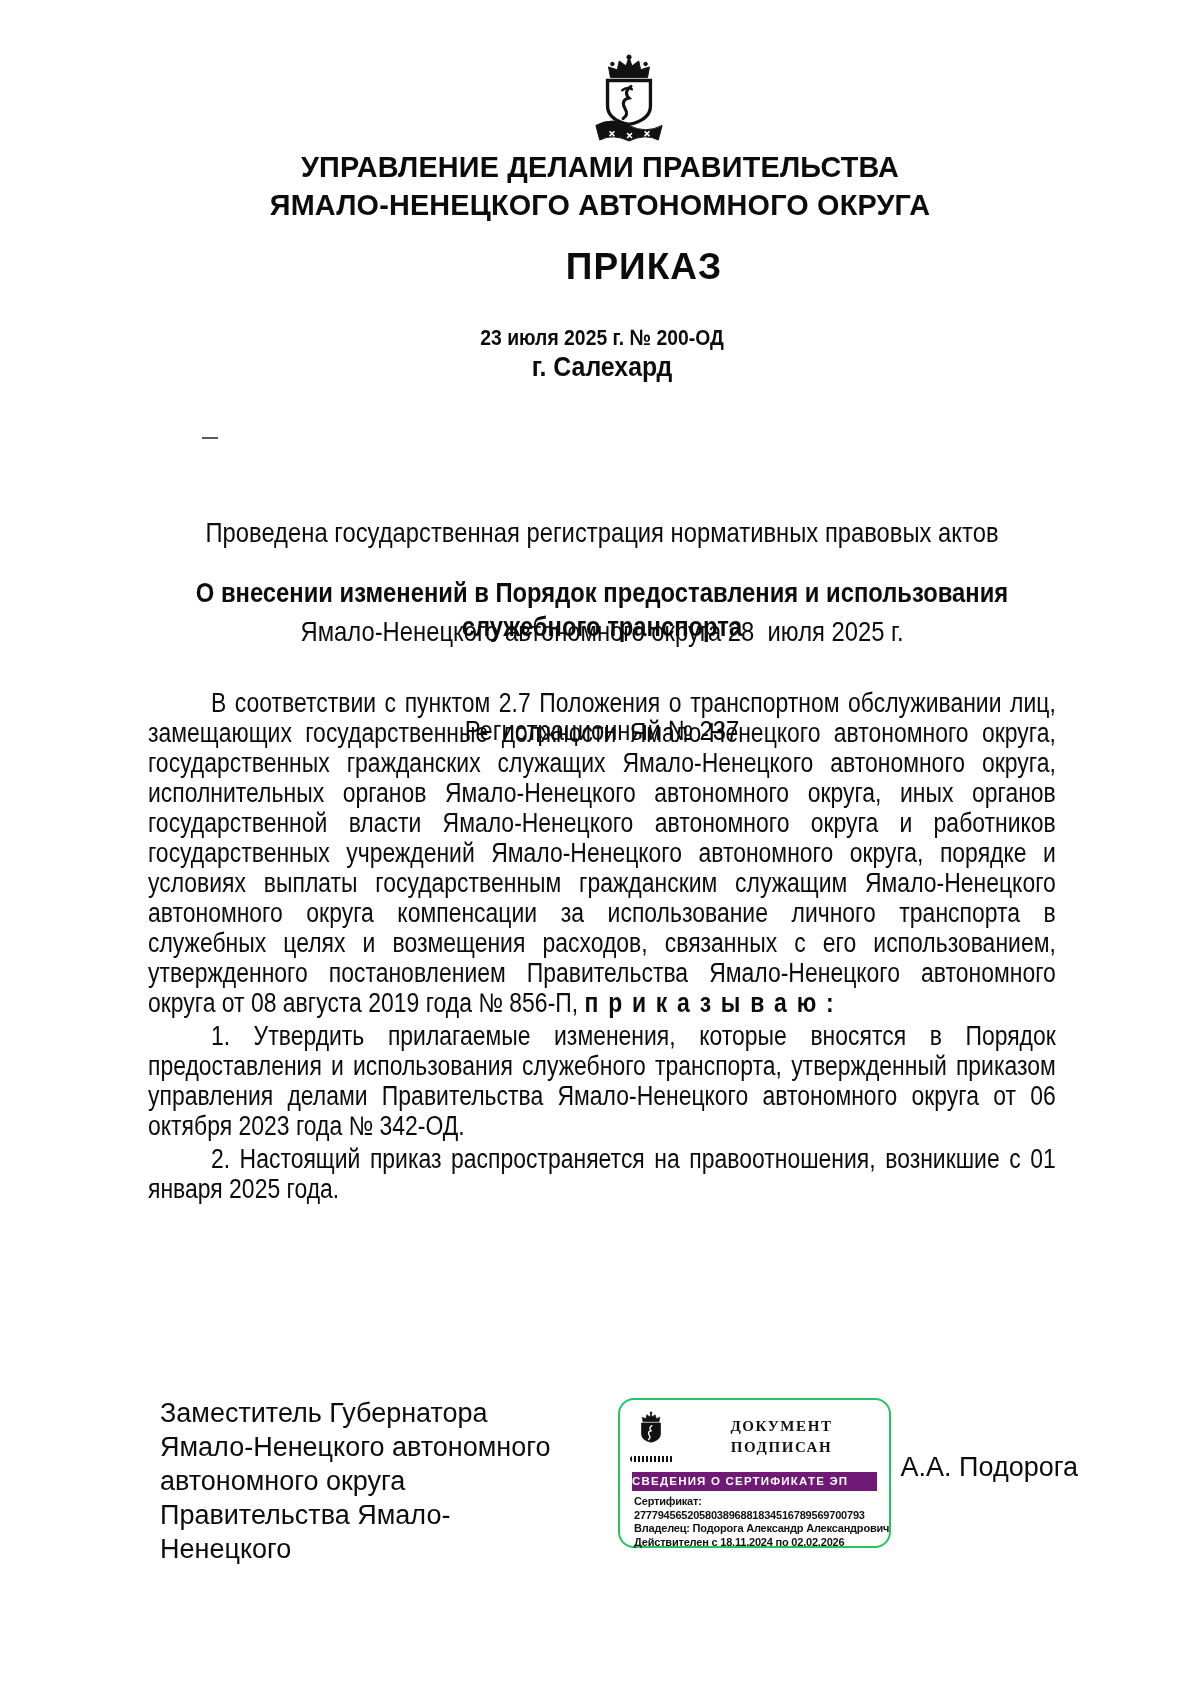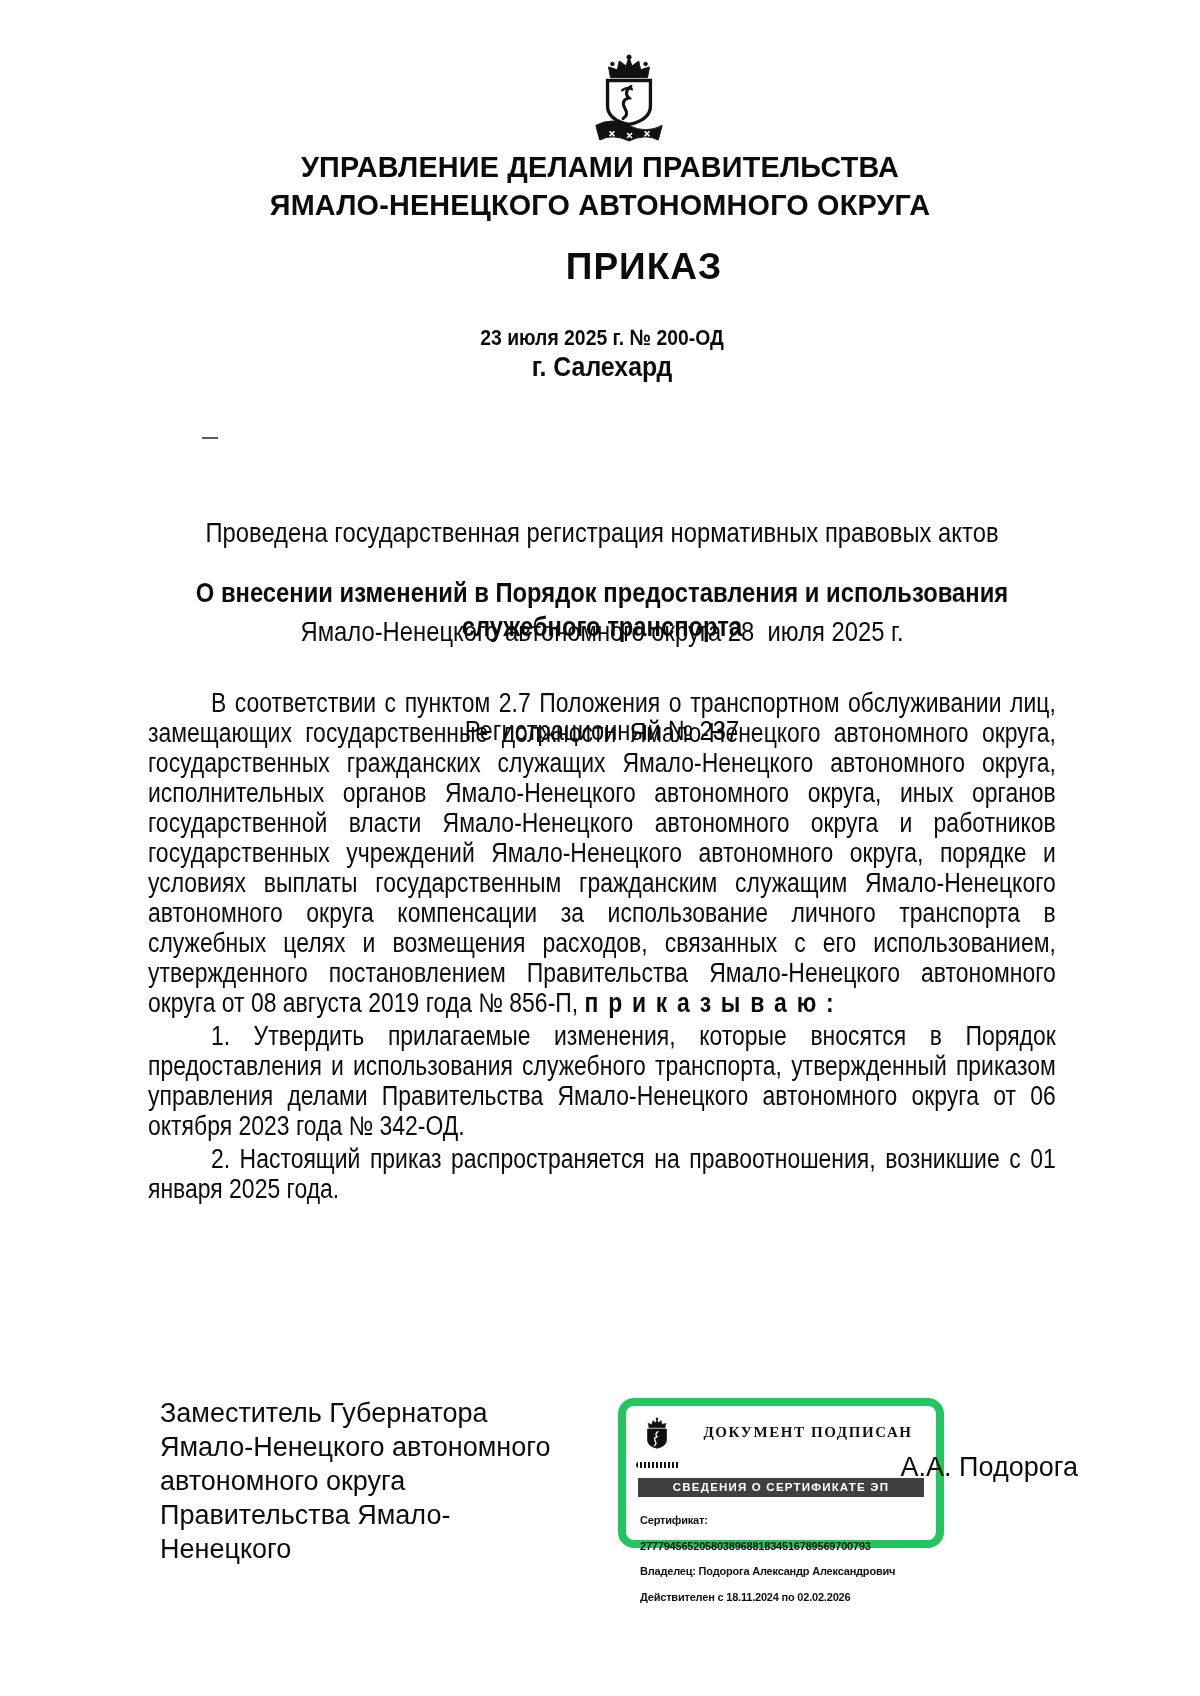--- a/index.html
+++ b/index.html
@@ -74,50 +74,50 @@
     position:absolute; left:160px; top:1396px; width:420px;
     font-size:27px; line-height:34px;
   }
   .signer {
     position:absolute; right:122px; top:1452px;
     font-size:27px;
   }
 
   
   .stamp {
-    position:absolute; left:618px; top:1398px; width:326px; height:150px;
-    border:8px solid #22c55e; border-radius:16px;
+    position:absolute; left:618px; top:1398px; width:273px; height:150px;
+    border:2px solid #22c55e; border-radius:16px;
     box-sizing:border-box; background:#ffffff;
   }
   .stamp-top { position:absolute; left:10px; top:10px; right:8px; height:58px; }
   .stamp-emblem { position:absolute; left:4px; top:0px; width:34px; height:44px; }
   .stamp-emblem-caption {
     position:absolute; left:0px; top:46px; width:44px; height:6px;
     background:repeating-linear-gradient(90deg,#111 0 2px,#fff 2px 4px);
     border-radius:3px;
   }
   .stamp-title {
     position:absolute; left:52px; right:0; top:6px;
     text-align:center;
     font-family:"Liberation Serif", serif; font-weight:bold;
     font-size:15px; line-height:21px; letter-spacing:1.6px;
     color:#111;
   }
   .cert-bar {
     position:absolute; left:12px; right:12px; top:72px; height:19px;
-    background:#404040; color:#ffffff;
+    background:#701a75; color:#ffffff;
     font-size:11.5px; font-weight:bold; letter-spacing:1.2px;
-    text-align:center; line-height:19px;
+    line-height:19px;
   }
   .cert-details {
     position:absolute; left:14px; right:8px; top:95px;
     font-size:11px; font-weight:bold; line-height:12.5px;
     letter-spacing:-0.2px; color:#111;
   }
-  .cert-details div { margin-bottom:1px; white-space:nowrap;margin-top:13px; }
+  .cert-details div { margin-bottom:1px; white-space:nowrap; }
 </style>
 </head>
 <body>
 
 <div class="page">
 
   <svg class="coat" viewBox="0 0 80 94" aria-hidden="true">
     <g fill="#111" stroke="#111">
 
       <path d="M40 2 l3 9 7 -5 2 9 9 -3 -2 11 h-38 l-2 -11 9 3 2 -9 7 5 z" stroke-width="1"></path>

